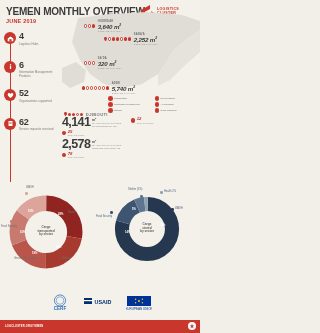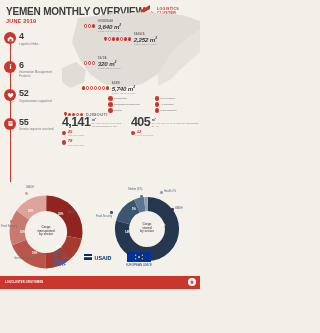--- a/index.html
+++ b/index.html
@@ -5,21 +5,21 @@
   * { box-sizing: border-box; margin: 0; padding: 0; }
   html, body { width: 200px; height: 333px; }
   body {
     font-family: "Liberation Sans", sans-serif;
     background: #f2efe9;
     color: #4a4a4a;
     position: relative;
     overflow: hidden;
     font-size: 3px;
   }
-  .page { position: relative; width: 200px; height: 289px; background: #f4f1eb; }
+  .page { position: relative; width: 200px; height: 333px; background: #f4f1eb; }
 
   
   .header { position: absolute; left: 0; top: 0; width: 200px; height: 30px; }
   .title {
     position: absolute; left: 6px; top: 6px;
     font-size: 10px; font-weight: bold; letter-spacing: -0.2px;
     color: #3b3b3b; font-family: "Liberation Sans", sans-serif;
     text-transform: uppercase; white-space: nowrap;
   }
   .subtitle {
@@ -273,21 +273,21 @@
     </div>
 
     <div class="rail-item">
       <span class="rail-ic">
         <svg width="7" height="7" viewBox="0 0 10 10">
             <rect x="2.2" y="1.4" width="5.6" height="7.2" fill="#fff"></rect>
             <rect x="3.2" y="3" width="3.6" height="0.7" fill="#c8362c"></rect>
             <rect x="3.2" y="4.6" width="3.6" height="0.7" fill="#c8362c"></rect>
           </svg>
       </span>
-      <div class="rail-num">55</div>
+      <div class="rail-num">62</div>
       <div class="rail-lb">Service requests received</div>
     </div>
   </div>
 
   <div class="stats">
     <div class="stat-row">
       <div class="stat">
         <div class="stat-top">
           <div class="stat-big">4,141</div>
           <div class="stat-side">
@@ -297,39 +297,39 @@
         </div>
         <div class="stat-sub">
           <span class="stat-sub-ic"></span>
           <span class="sub-stack">
             <span class="stat-sub-n">25</span>
             <span class="stat-sub-l">ORGANISATIONS</span>
           </span>
         </div>
       </div>
       <div class="stat">
-        <div class="stat-top">
-          <div class="stat-big">405</div>
-          <div class="stat-side">
-            <div class="stat-unit"><span>m</span><sup>3</sup></div>
-            <div class="stat-desc">OF HUMANITARIAN CARGO TRANSPORTED BY AIR</div>
-          </div>
-        </div>
         <div class="stat-sub">
           <span class="stat-sub-ic"></span>
           <span class="sub-stack">
             <span class="stat-sub-n">12</span>
             <span class="stat-sub-l">ORGANISATIONS</span>
           </span>
         </div>
       </div>
     </div>
 
     <div class="stat-row">
       <div class="stat">
+        <div class="stat-top">
+          <div class="stat-big">2,578</div>
+          <div class="stat-side">
+            <div class="stat-unit"><span>m</span><sup>3</sup></div>
+            <div class="stat-desc">OF HUMANITARIAN CARGO RECEIVED FOR STORAGE</div>
+          </div>
+        </div>
         <div class="stat-sub">
           <span class="stat-sub-ic"></span>
           <span class="sub-stack">
             <span class="stat-sub-n">78</span>
             <span class="stat-sub-l">ORGANISATIONS</span>
           </span>
         </div>
       </div>
     </div>
   </div>

